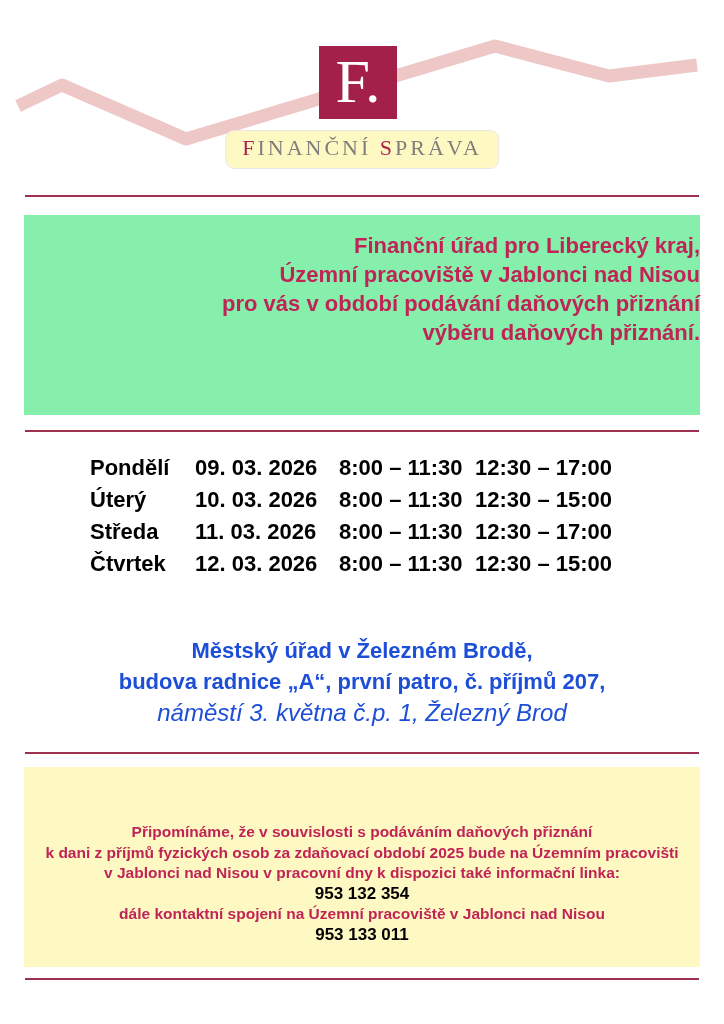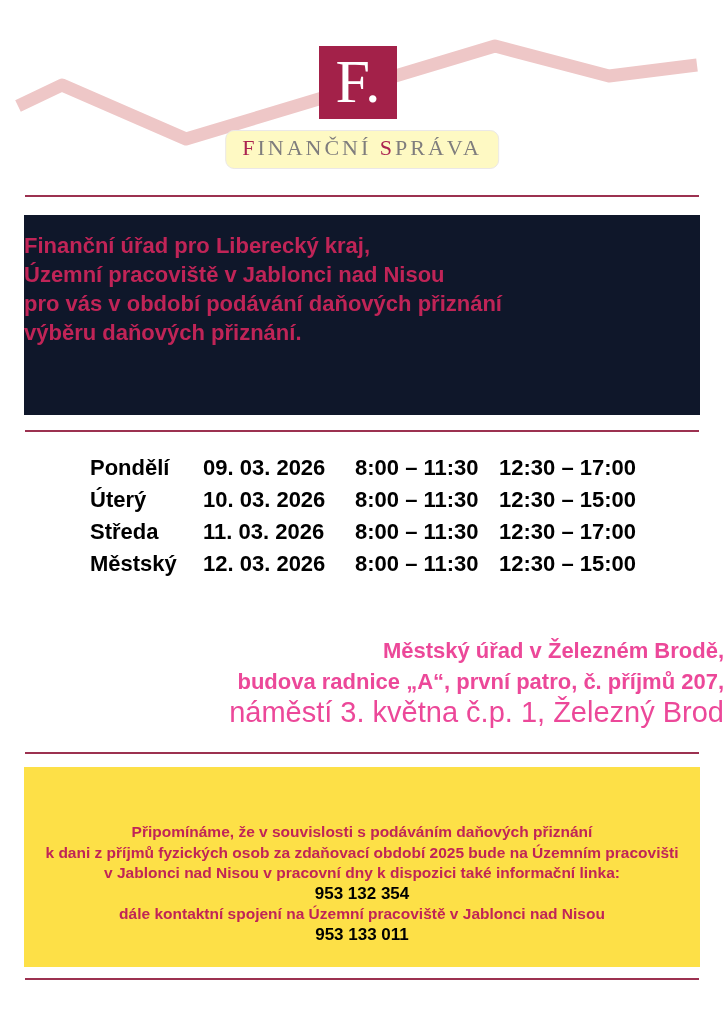--- a/index.html
+++ b/index.html
@@ -57,63 +57,64 @@
   .rule-1 { top: 195px; }
   .rule-2 { top: 430px; }
   .rule-3 { top: 752px; }
   .rule-4 { top: 978px; }
 
   
   .notice {
     position: absolute;
     left: 24px; top: 215px;
     width: 676px; height: 200px;
-    background: #0f172a;
+    background: #86efac;
     box-sizing: border-box;
     padding-top: 16px;
-    text-align: left;
+    text-align: right;
     color: #c02457;
     font-weight: bold;
     font-size: 22px;
     line-height: 29px;
+    padding-left: 14px;
   }
 
   
   .schedule {
     position: absolute;
     left: 90px; top: 452px;
     display: grid;
     grid-template-columns: 97px 136px 128px 140px;
-    column-gap: 16px;
+    column-gap: 8px;
     font-size: 22px;
     font-weight: bold;
     color: #000000;
     line-height: 32px;
     white-space: nowrap;
   }
   .schedule .cell { text-align: left; }
 
   
   .location {
     position: absolute;
     left: 0; top: 635px;
     width: 724px;
-    text-align: right;
-    color: #ec4899;
+    text-align: center;
+    color: #1d4ed8;
     line-height: 31px;
   }
   .location .loc-bold { font-size: 22px; font-weight: bold; }
-  .location .loc-reg  { font-size: 29px; font-weight: normal; }
+  .location .loc-reg  { font-size: 24px; font-weight: normal; font-style: italic; }
 
   
   .footer-block {
     position: absolute;
     left: 24px; top: 767px;
     width: 676px; height: 200px;
-    background: #fde047;
+    background: #fef9c3;
     box-sizing: border-box;
     padding-top: 55px;
     text-align: center;
     color: #c02457;
     font-weight: bold;
     font-size: 15.5px;
     line-height: 20.5px;
   }
   .footer-block .phone { color: #000000; font-size: 17px; text-align: center; }
 </style>
@@ -152,21 +153,21 @@
     <div class="cell">Úterý</div>
     <div class="cell">10. 03. 2026</div>
     <div class="cell">8:00 – 11:30</div>
     <div class="cell">12:30 – 15:00</div>
 
     <div class="cell">Středa</div>
     <div class="cell">11. 03. 2026</div>
     <div class="cell">8:00 – 11:30</div>
     <div class="cell">12:30 – 17:00</div>
 
-    <div class="cell">Městský</div>
+    <div class="cell">Čtvrtek</div>
     <div class="cell">12. 03. 2026</div>
     <div class="cell">8:00 – 11:30</div>
     <div class="cell">12:30 – 15:00</div>
   </div>
 
   <div class="location">
     <div class="loc-bold">Městský úřad v Železném Brodě,</div>
     <div class="loc-bold">budova radnice „A“, první patro, č. příjmů 207,</div>
     <div class="loc-reg">náměstí 3. května č.p. 1, Železný Brod</div>
   </div>

